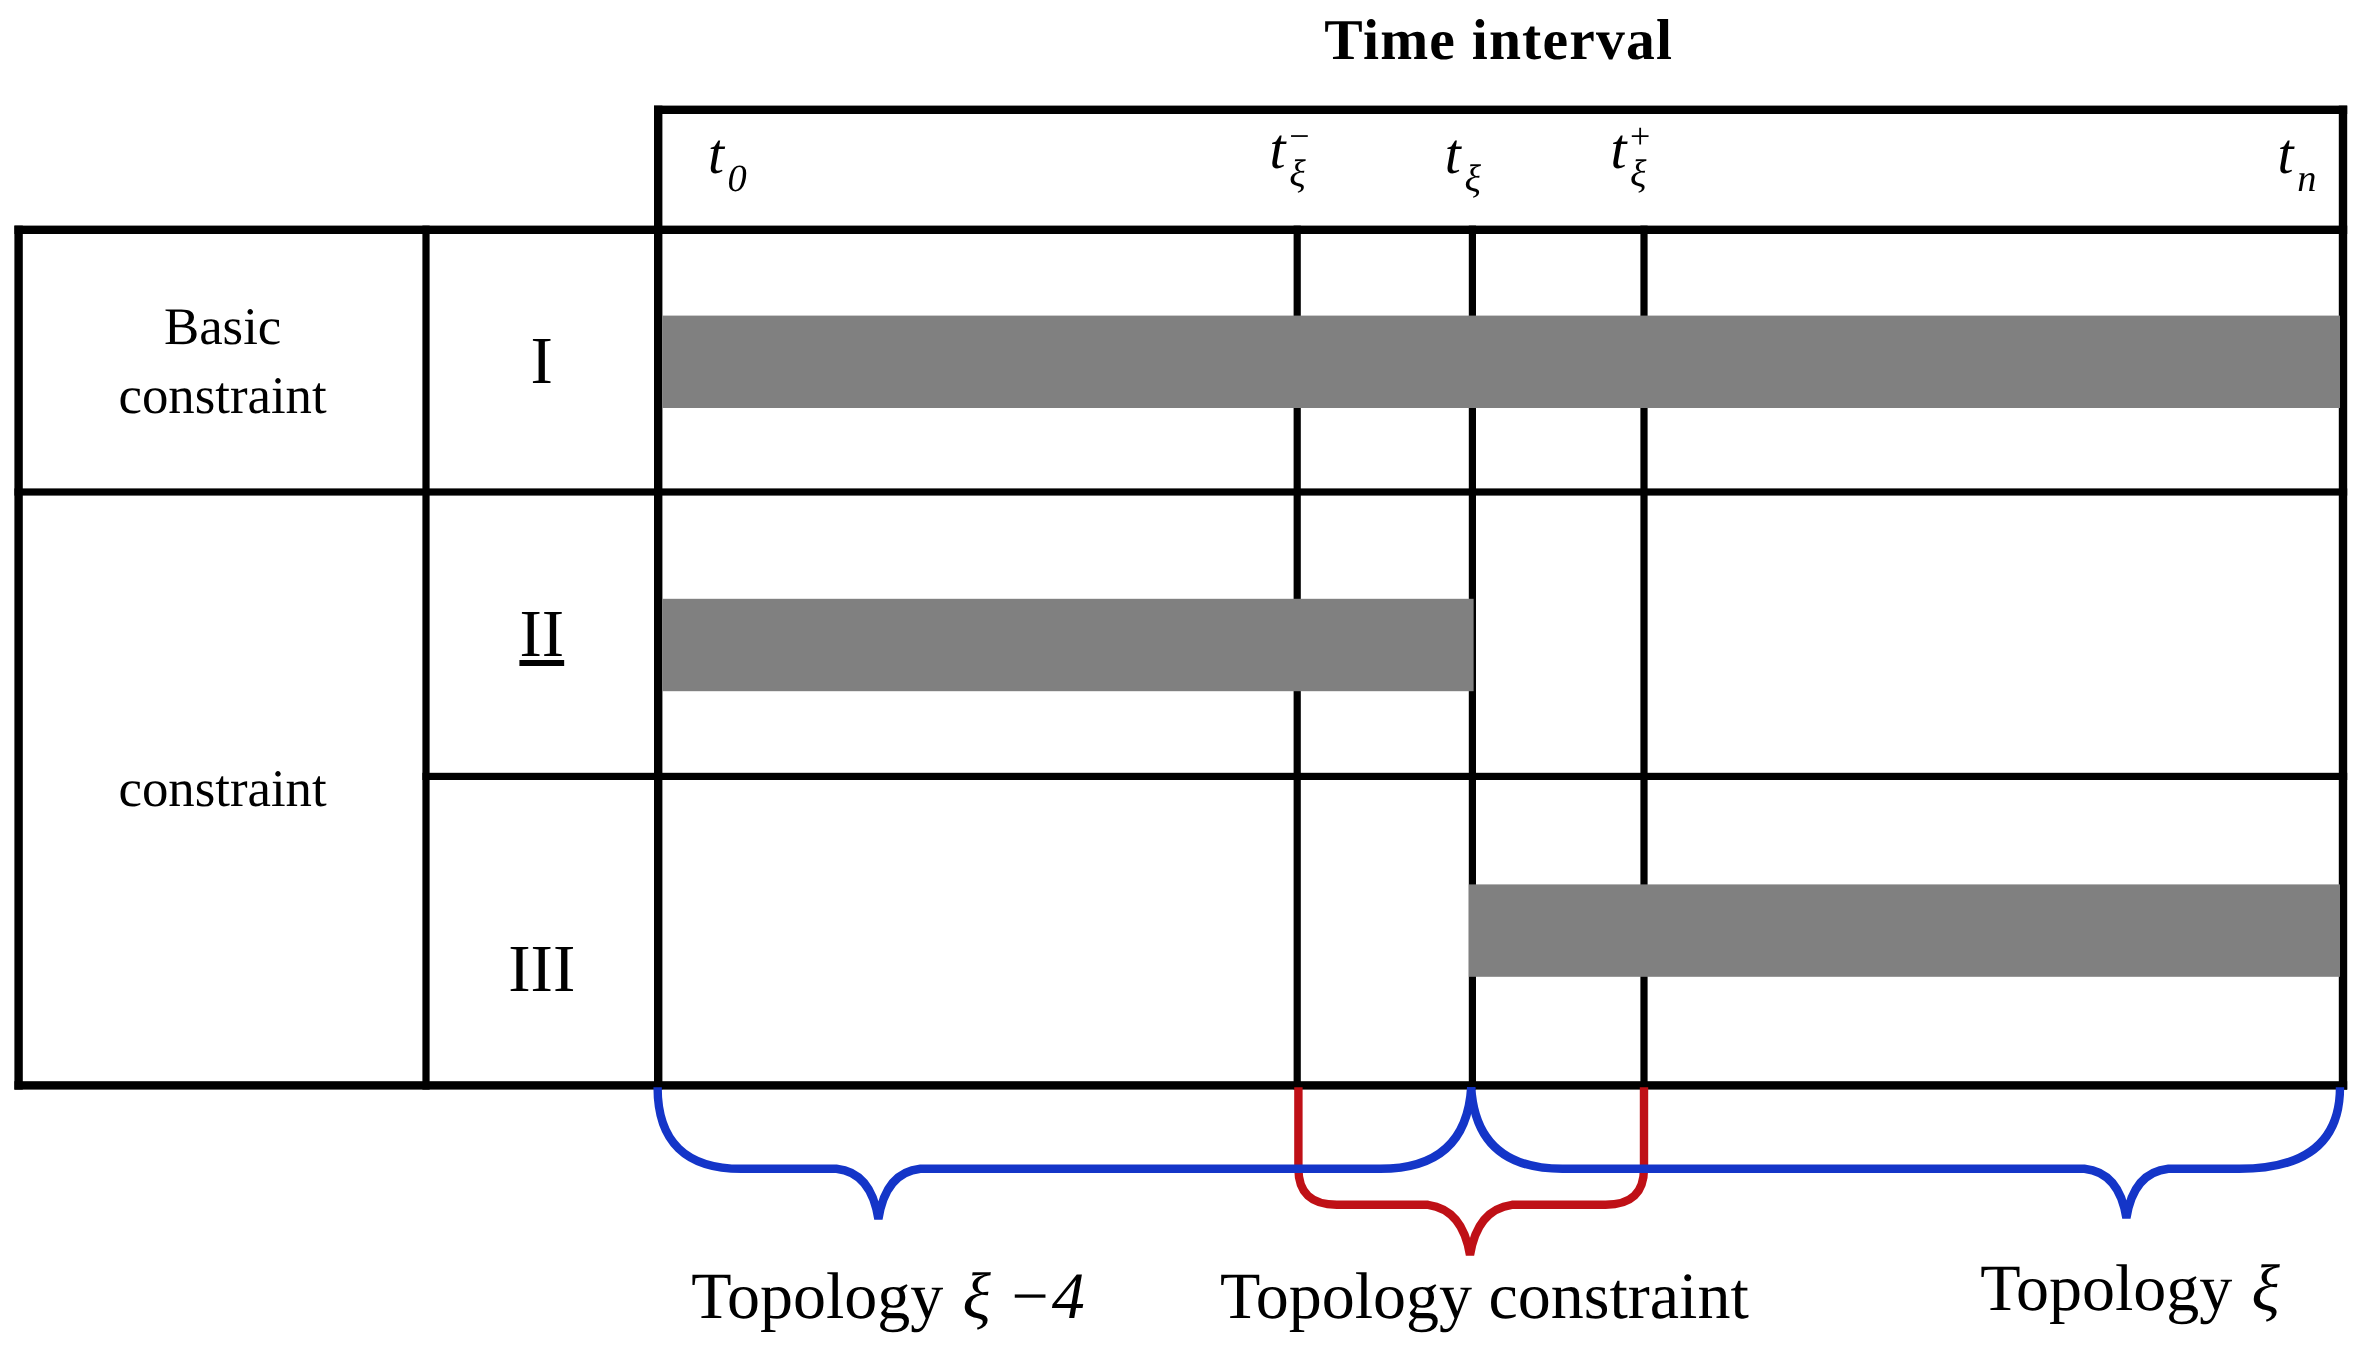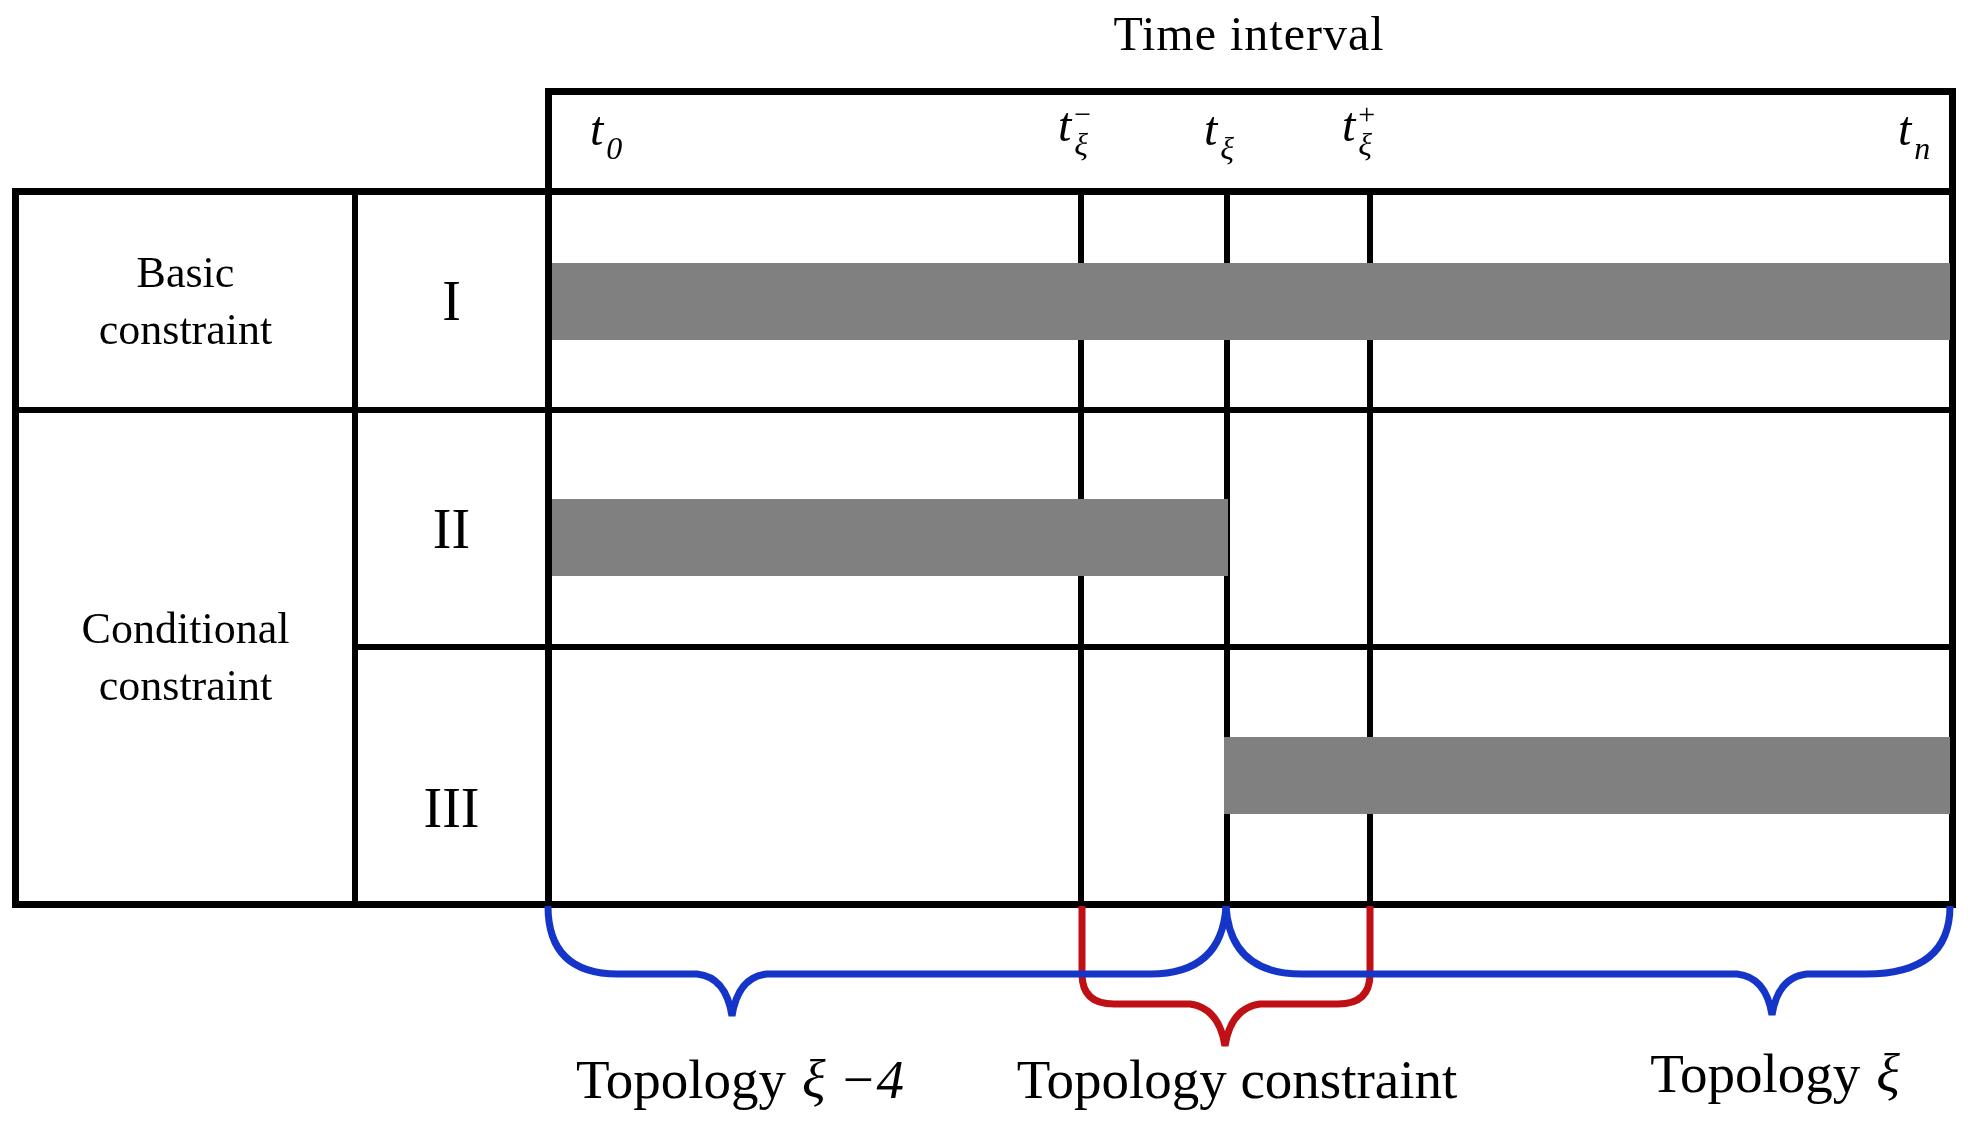--- a/index.html
+++ b/index.html
@@ -11,21 +11,21 @@
     background:var(--bg); color:var(--text);
     font-family:"Liberation Serif","DejaVu Serif",serif;
   }
   
   .hline,.vline{position:absolute; background:var(--line);}
   
   .bar{position:absolute; background:var(--bar);}
   
   .title{
     position:absolute; left:548px; top:6px; width:1402px; text-align:center;
-    font-size:48px; font-weight:normal; letter-spacing:1px;
+    font-size:48px; font-weight:bold; letter-spacing:1px;
   }
   
   .axis-label{position:absolute; display:flex; align-items:flex-start; height:86px;}
   .t-base{font-style:italic; font-size:48px; line-height:62px;}
   .t-stack{display:inline-flex; flex-direction:column; margin-left:3px; margin-top:8px;}
   .t-sup{font-size:30px; line-height:24px; min-height:24px; font-style:normal; text-align:left;}
   .t-sub{font-size:32px; line-height:36px; font-style:italic; text-align:left;}
   
   .group-cell{
     position:absolute; display:flex; flex-direction:column; justify-content:center;
@@ -106,25 +106,24 @@
       <span class="t-sup"></span>
       <span class="t-sub">n</span>
     </span>
   </div>
 
   <div class="group-cell" style="left:19px; top:195px; width:333px; height:212px;">
     <span>Basic</span>
     <span>constraint</span>
   </div>
   <div class="group-cell" style="left:19px; top:413px; width:333px; height:488px;">
-    <span>Conditional</span>
     <span>constraint</span>
   </div>
   <div class="roman-cell" style="left:358px; top:195px; width:187px; height:212px;">I</div>
-  <div class="roman-cell" style="left:358px; top:413px; width:187px; height:231px;">II</div>
+  <div class="roman-cell" style="left:358px; top:413px; width:187px; height:231px;text-decoration:underline;">II</div>
   <div class="roman-cell" style="left:358px; top:650px; width:187px; height:315px;">III</div>
 
   <div class="bar" style="left:552px; top:263px; width:1398px; height:77px;"></div>
   <div class="bar" style="left:552px; top:499px; width:676px;  height:77px;"></div>
   <div class="bar" style="left:1224px;top:737px; width:726px;  height:77px;"></div>
 
   <svg id="braces" viewBox="0 0 1978 1143">
     <path class="red" d="M 1082 906 L 1082 974 Q 1082 1004 1114 1004 L 1190 1004 Q 1219 1008 1225 1046 Q 1231 1008 1260 1004 L 1338 1004 Q 1370 1004 1370 974 L 1370 906"></path>
     <path class="blue" d="M 548 906 Q 548 974 618 974 L 697 974 Q 726 977 732 1016 Q 738 977 767 974 L 1150 974 Q 1222 974 1226 906"></path>
     <path class="blue" d="M 1226 906 Q 1230 974 1302 974 L 1737 974 Q 1766 977 1772 1015 Q 1778 977 1807 974 L 1866 974 Q 1950 974 1950 906"></path>

